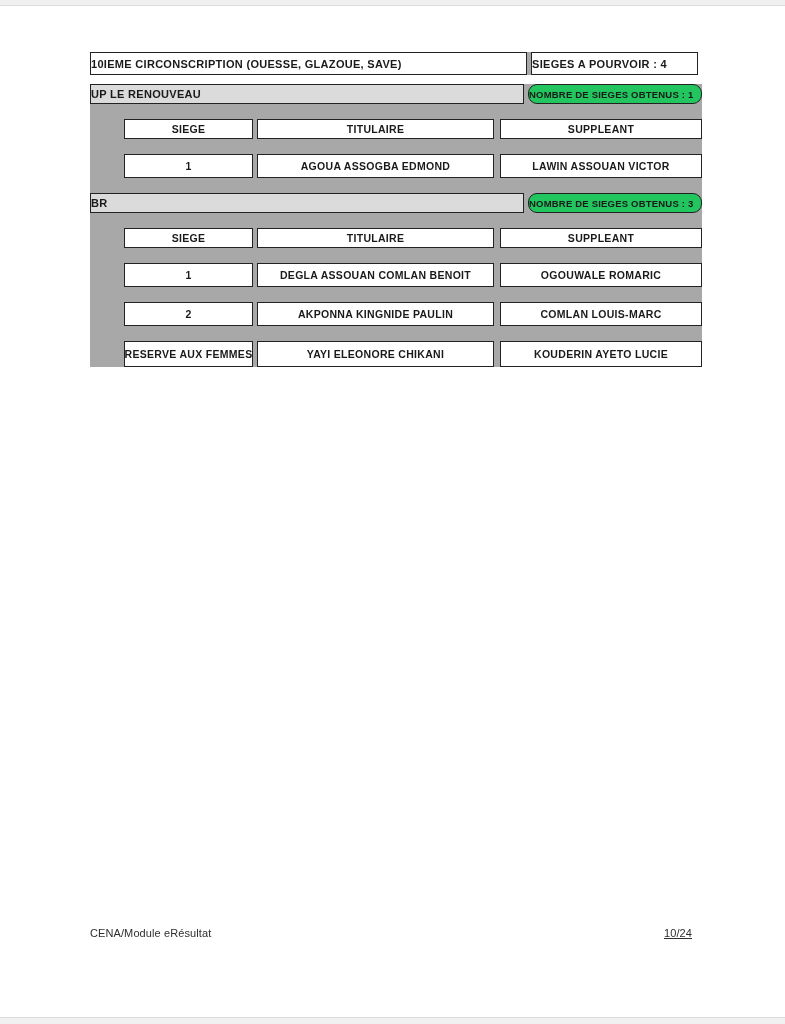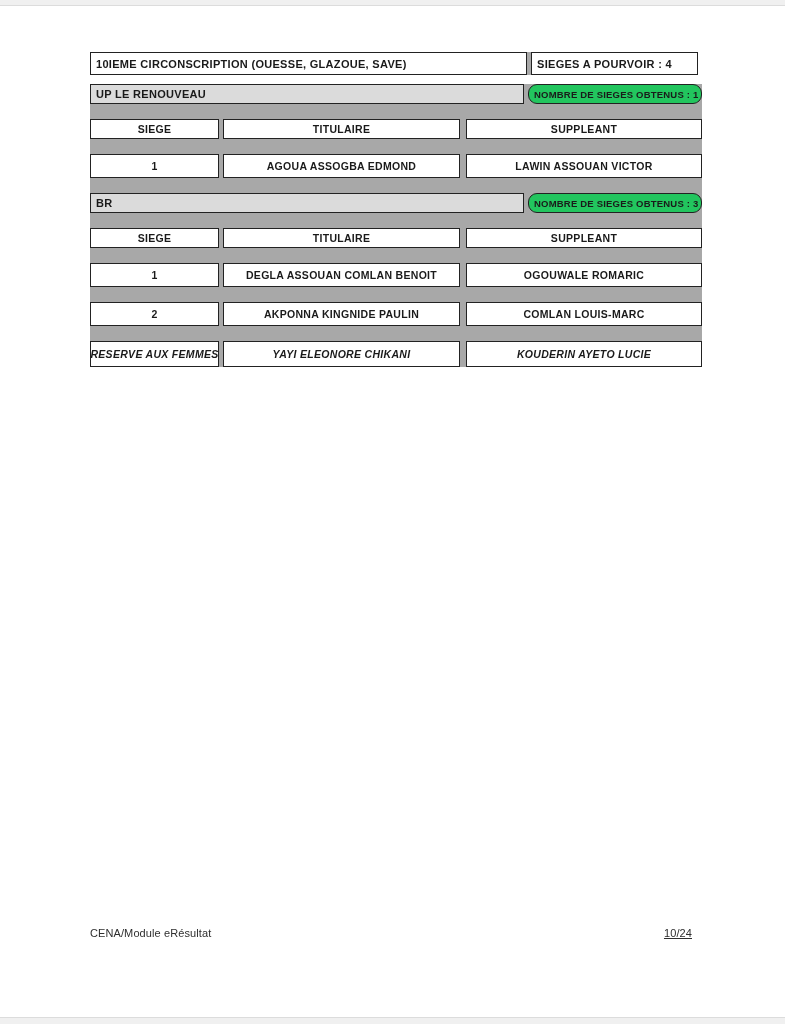--- a/index.html
+++ b/index.html
@@ -41,40 +41,40 @@
     background: #a8a8a8;
     display: flex;
     flex-direction: column;
     row-gap: 15px;
   }
   .row {
     display: grid;
     background: transparent;
   }
   .row-party { grid-template-columns: 1fr 4px 174px; height: 20px; }
-  .row-cols  { grid-template-columns: 129px 4px 237px 6px 1fr; }
+  .row-cols  { grid-template-columns: 129px 4px 237px 6px 1fr; padding-left: 34px; }
   .row-head  { height: 20px; }
   .row-data  { height: 24px; }
-  .row-data.tall { height: 26px; font-style: italic; }
+  .row-data.tall { height: 26px; }
 
   .cell {
     box-sizing: border-box;
     background: #ffffff;
     border: 1.5px solid #222222;
     display: flex;
     align-items: center;
     justify-content: center;
     color: #1a1a1a;
     font-weight: bold;
     font-size: 10.5px;
     letter-spacing: 0.3px;
     white-space: nowrap;
     overflow: hidden;
   }
-  .cell.left { justify-content: flex-start; padding-left: 5px; }
+  .cell.left { justify-content: flex-start; }
   .cell.bar  { background: #dbdbdb; font-size: 11px; }
   .cell.nombre { background: #22c55e; font-size: 9.5px; letter-spacing: 0.2px; border-radius: 9px; }
   .cell.hdr { font-size: 10.5px; }
   .top-cell { height: 23px; font-size: 11px; }
   .spacer { background: transparent; }
 
   .footer {
     position: absolute;
     top: 927px;
     left: 0;

